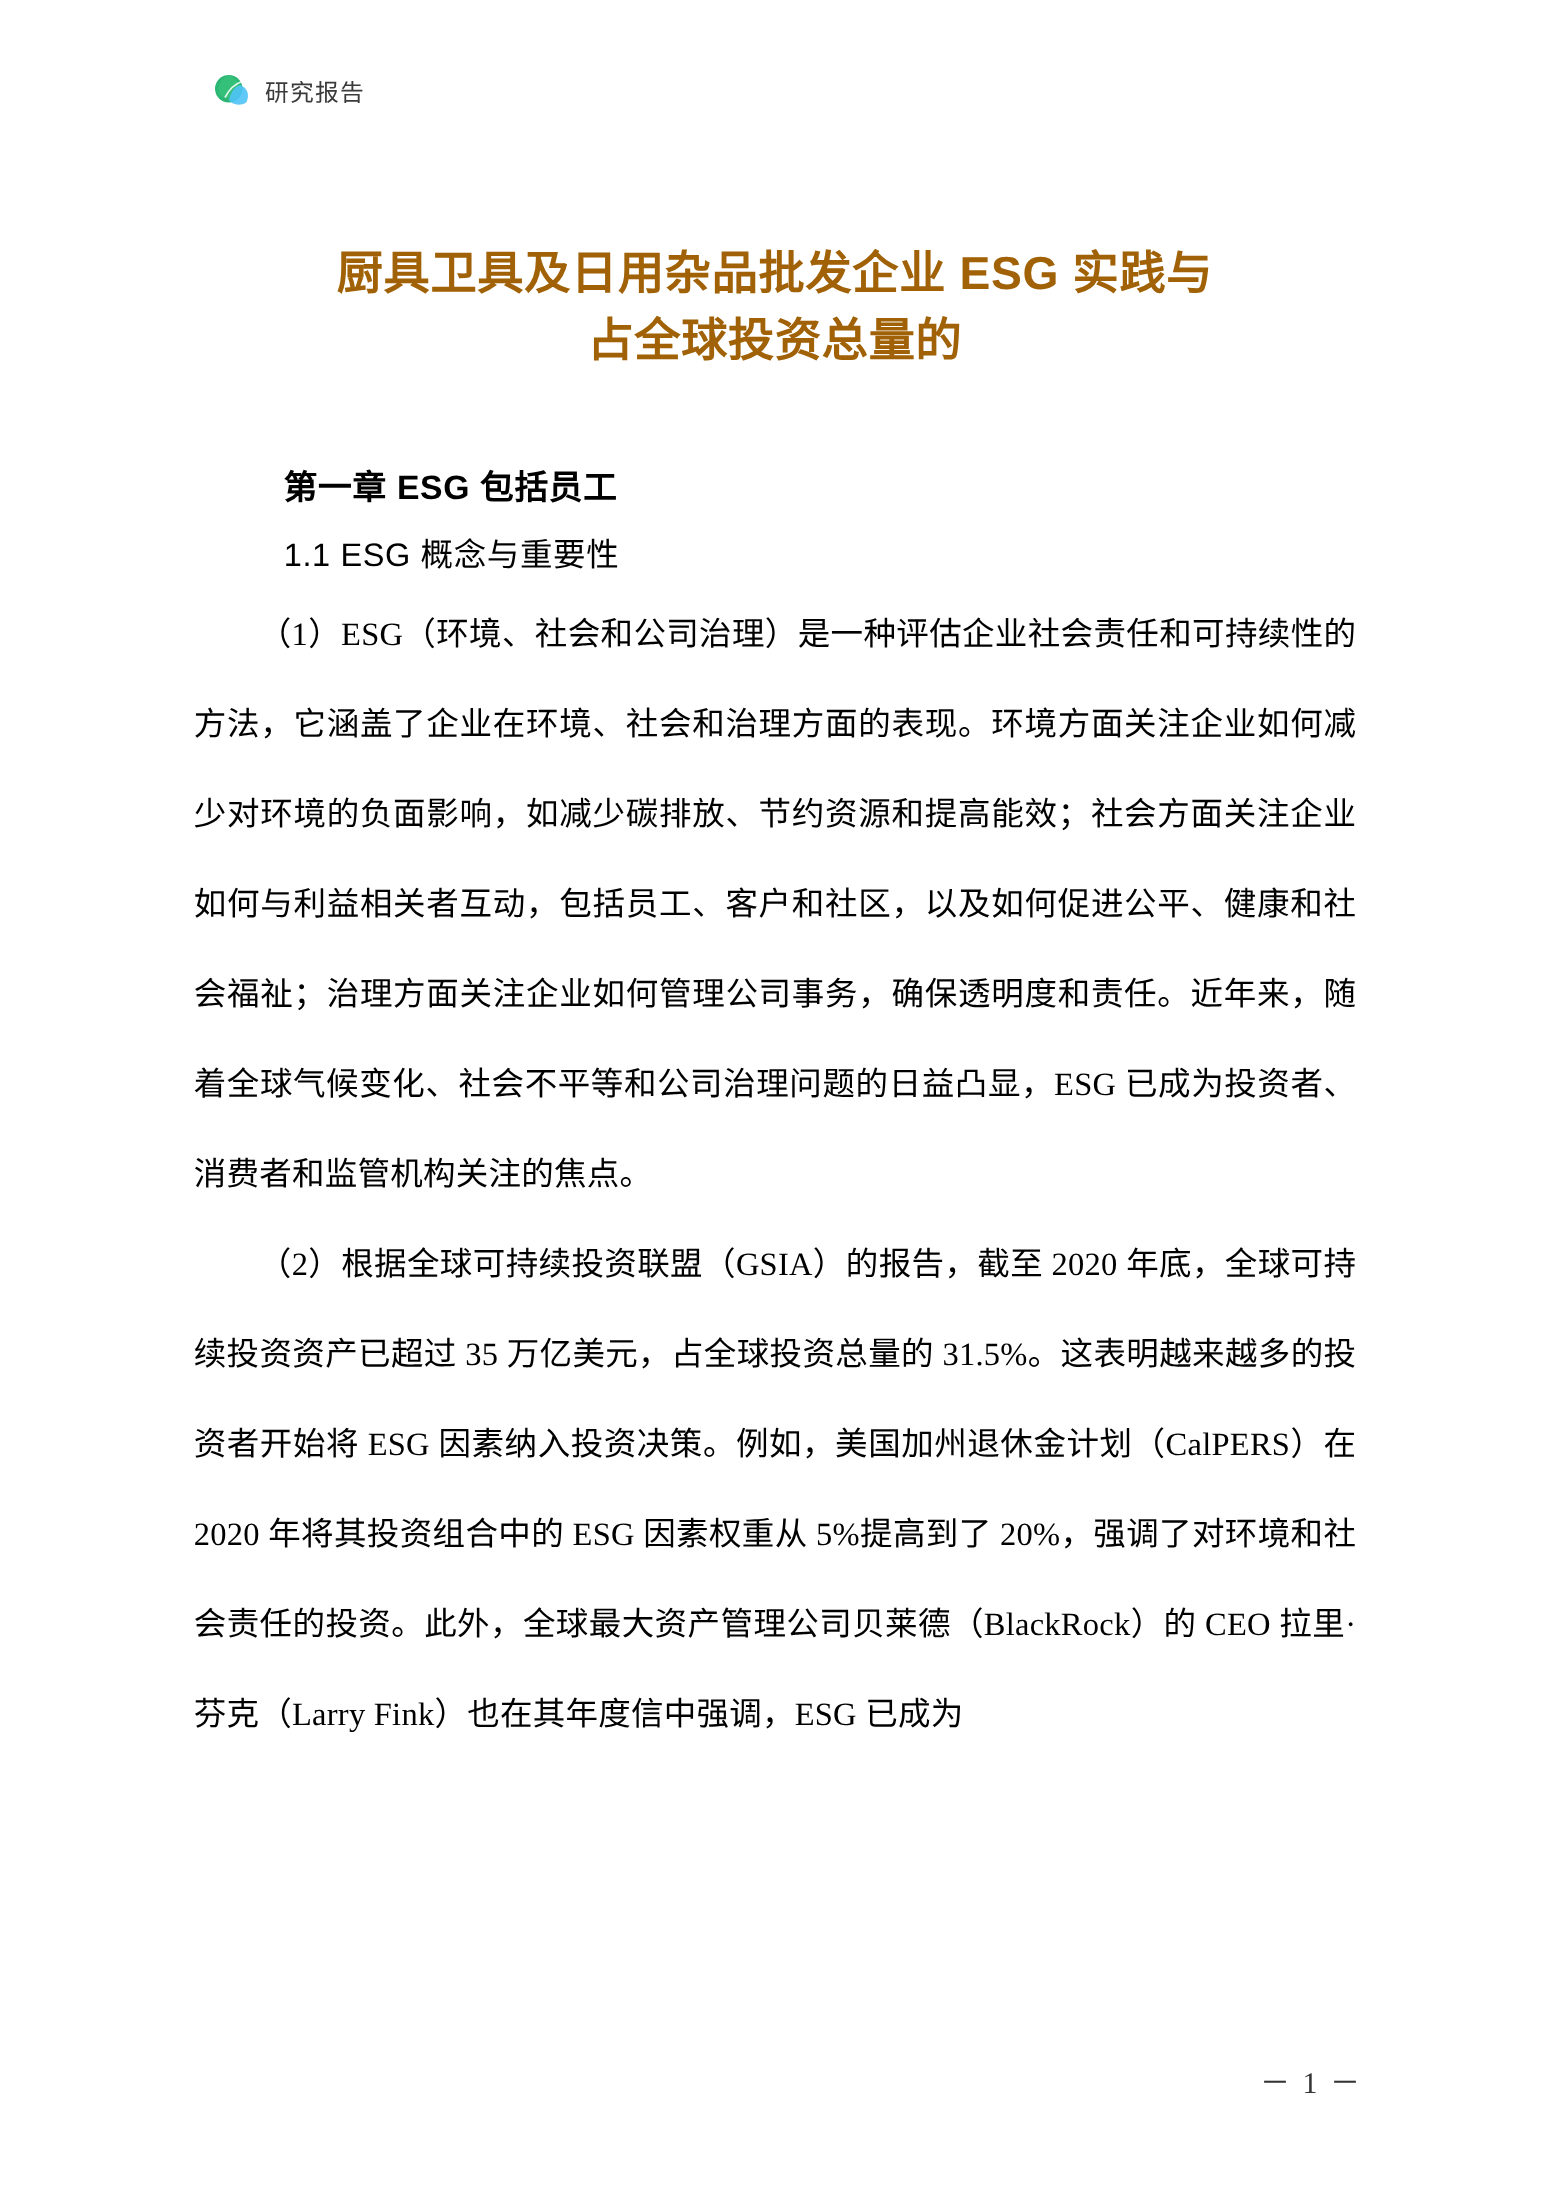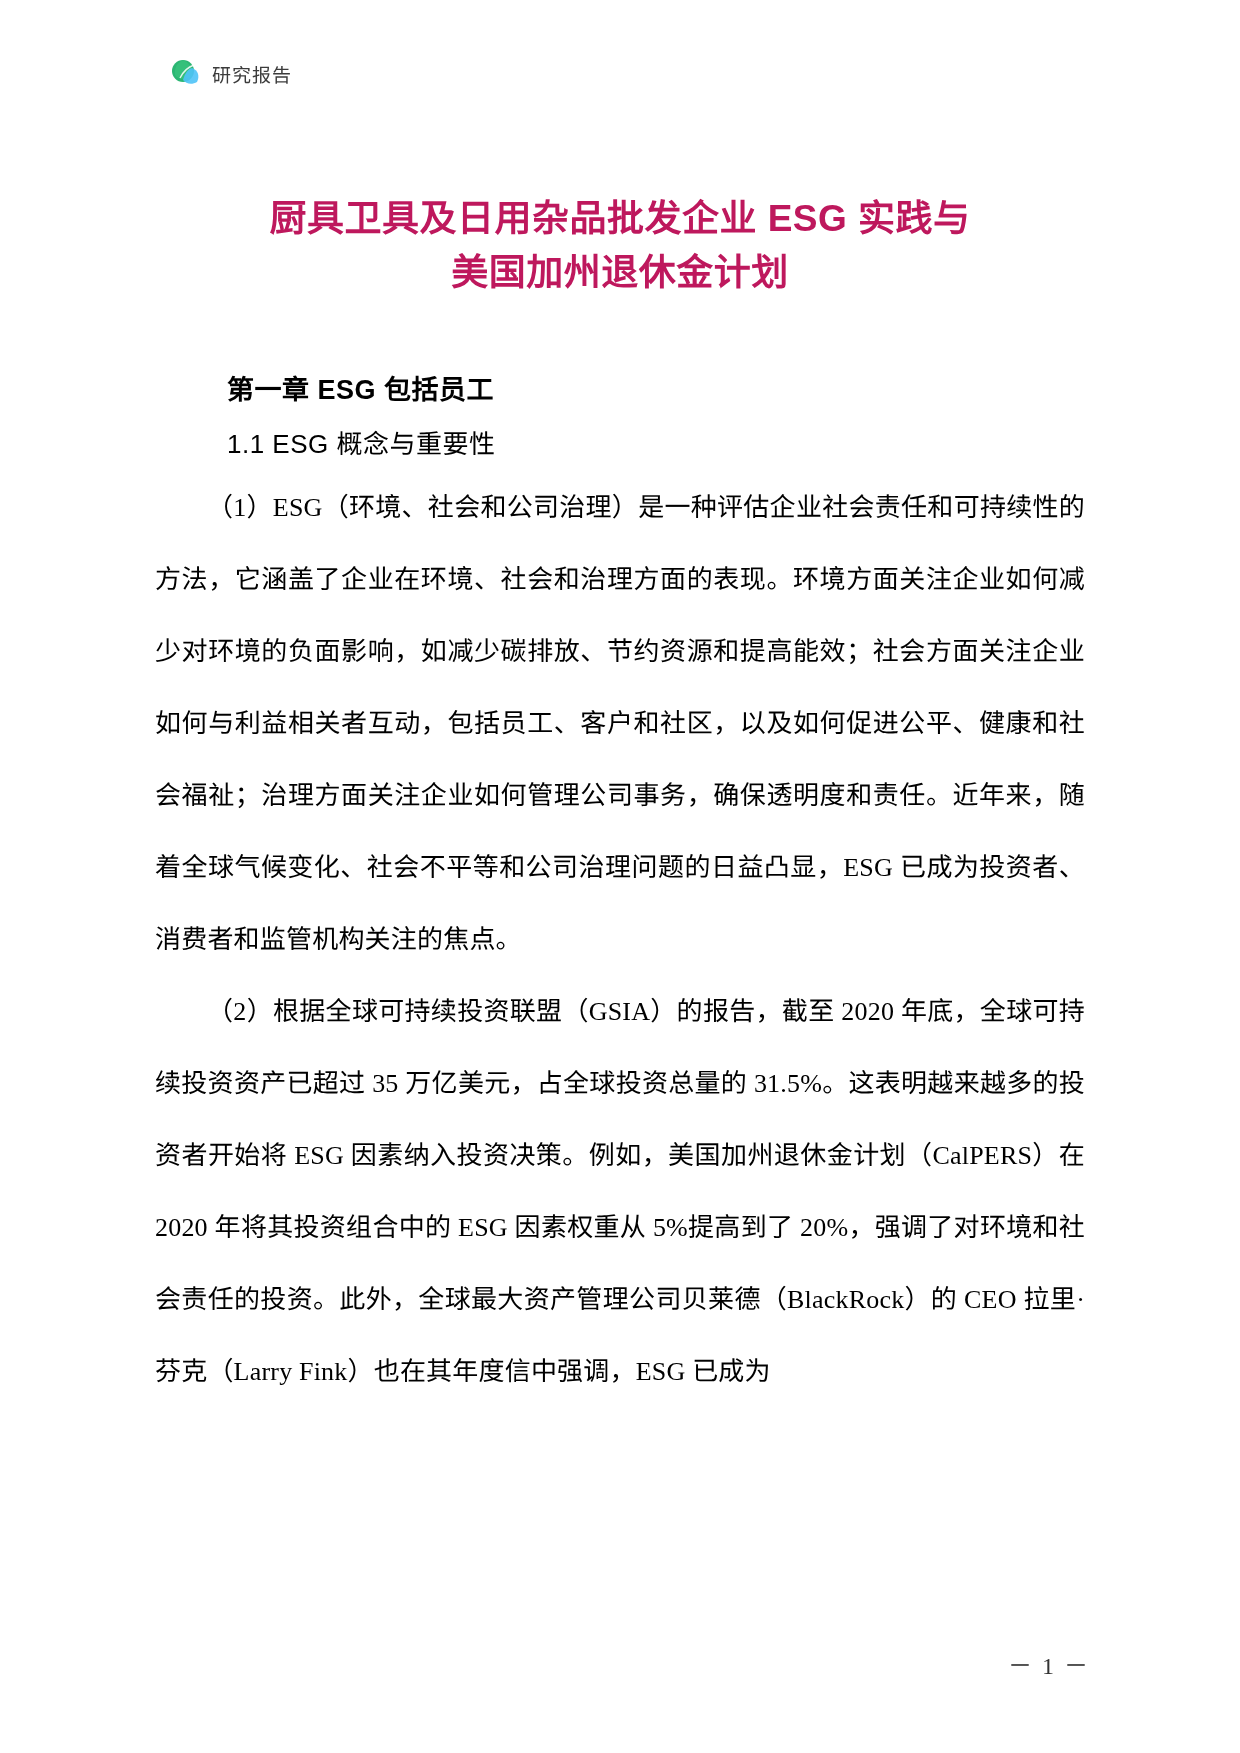--- a/index.html
+++ b/index.html
@@ -46,21 +46,21 @@
     color: #3b3b3b;
   }
 
   
   .doc-title {
     position: absolute;
     top: 192px;
     left: 155px;
     width: 930px;
     text-align: center;
-    color: #be185d;
+    color: #a16207;
     font-family: "Liberation Sans", "DejaVu Sans", sans-serif;
     font-weight: bold;
     font-size: 37px;
     line-height: 54px;
     letter-spacing: 0.5px;
   }
   .doc-title .line2 { display: block; }
 
   
   .content {
@@ -123,21 +123,21 @@
         <path d="M15 4 C22 7 25 13 24 20 C19 24 11 24 7 19 C6 12 9 7 15 4 Z" fill="#35c07a"></path>
         <path d="M24 12 C30 14 32 20 29 26 C24 29 18 28 15 24 C17 17 20 13 24 12 Z" fill="#4fc3f7" opacity="0.9"></path>
         <path d="M12 22 C15 16 20 11 26 9" stroke="#ffffff" stroke-width="1.4" fill="none" opacity="0.85"></path>
       </svg>
     </span>
     <span class="logo-text">研究报告</span>
   </div>
 
   <div class="doc-title">
     <span class="line1">厨具卫具及日用杂品批发企业 ESG 实践与</span>
-    <span class="line2">美国加州退休金计划</span>
+    <span class="line2">占全球投资总量的</span>
   </div>
 
   <div class="content">
     <h2 class="chapter">第一章 ESG 包括员工</h2>
     <h3 class="section">1.1 ESG 概念与重要性</h3>
     <p class="para">（1）ESG（环境、社会和公司治理）是一种评估企业社会责任和可持续性的方法，它涵盖了企业在环境、社会和治理方面的表现。环境方面关注企业如何减少对环境的负面影响，如减少碳排放、节约资源和提高能效；社会方面关注企业如何与利益相关者互动，包括员工、客户和社区，以及如何促进公平、健康和社会福祉；治理方面关注企业如何管理公司事务，确保透明度和责任。近年来，随着全球气候变化、社会不平等和公司治理问题的日益凸显，ESG 已成为投资者、消费者和监管机构关注的焦点。</p>
     <p class="para">（2）根据全球可持续投资联盟（GSIA）的报告，截至 2020 年底，全球可持续投资资产已超过 35 万亿美元，占全球投资总量的 31.5%。这表明越来越多的投资者开始将 ESG 因素纳入投资决策。例如，美国加州退休金计划（CalPERS）在 2020 年将其投资组合中的 ESG 因素权重从 5%提高到了 20%，强调了对环境和社会责任的投资。此外，全球最大资产管理公司贝莱德（BlackRock）的 CEO 拉里·芬克（Larry Fink）也在其年度信中强调，ESG 已成为</p>
   </div>
 
   <div class="page-number">－ 1 －</div>

